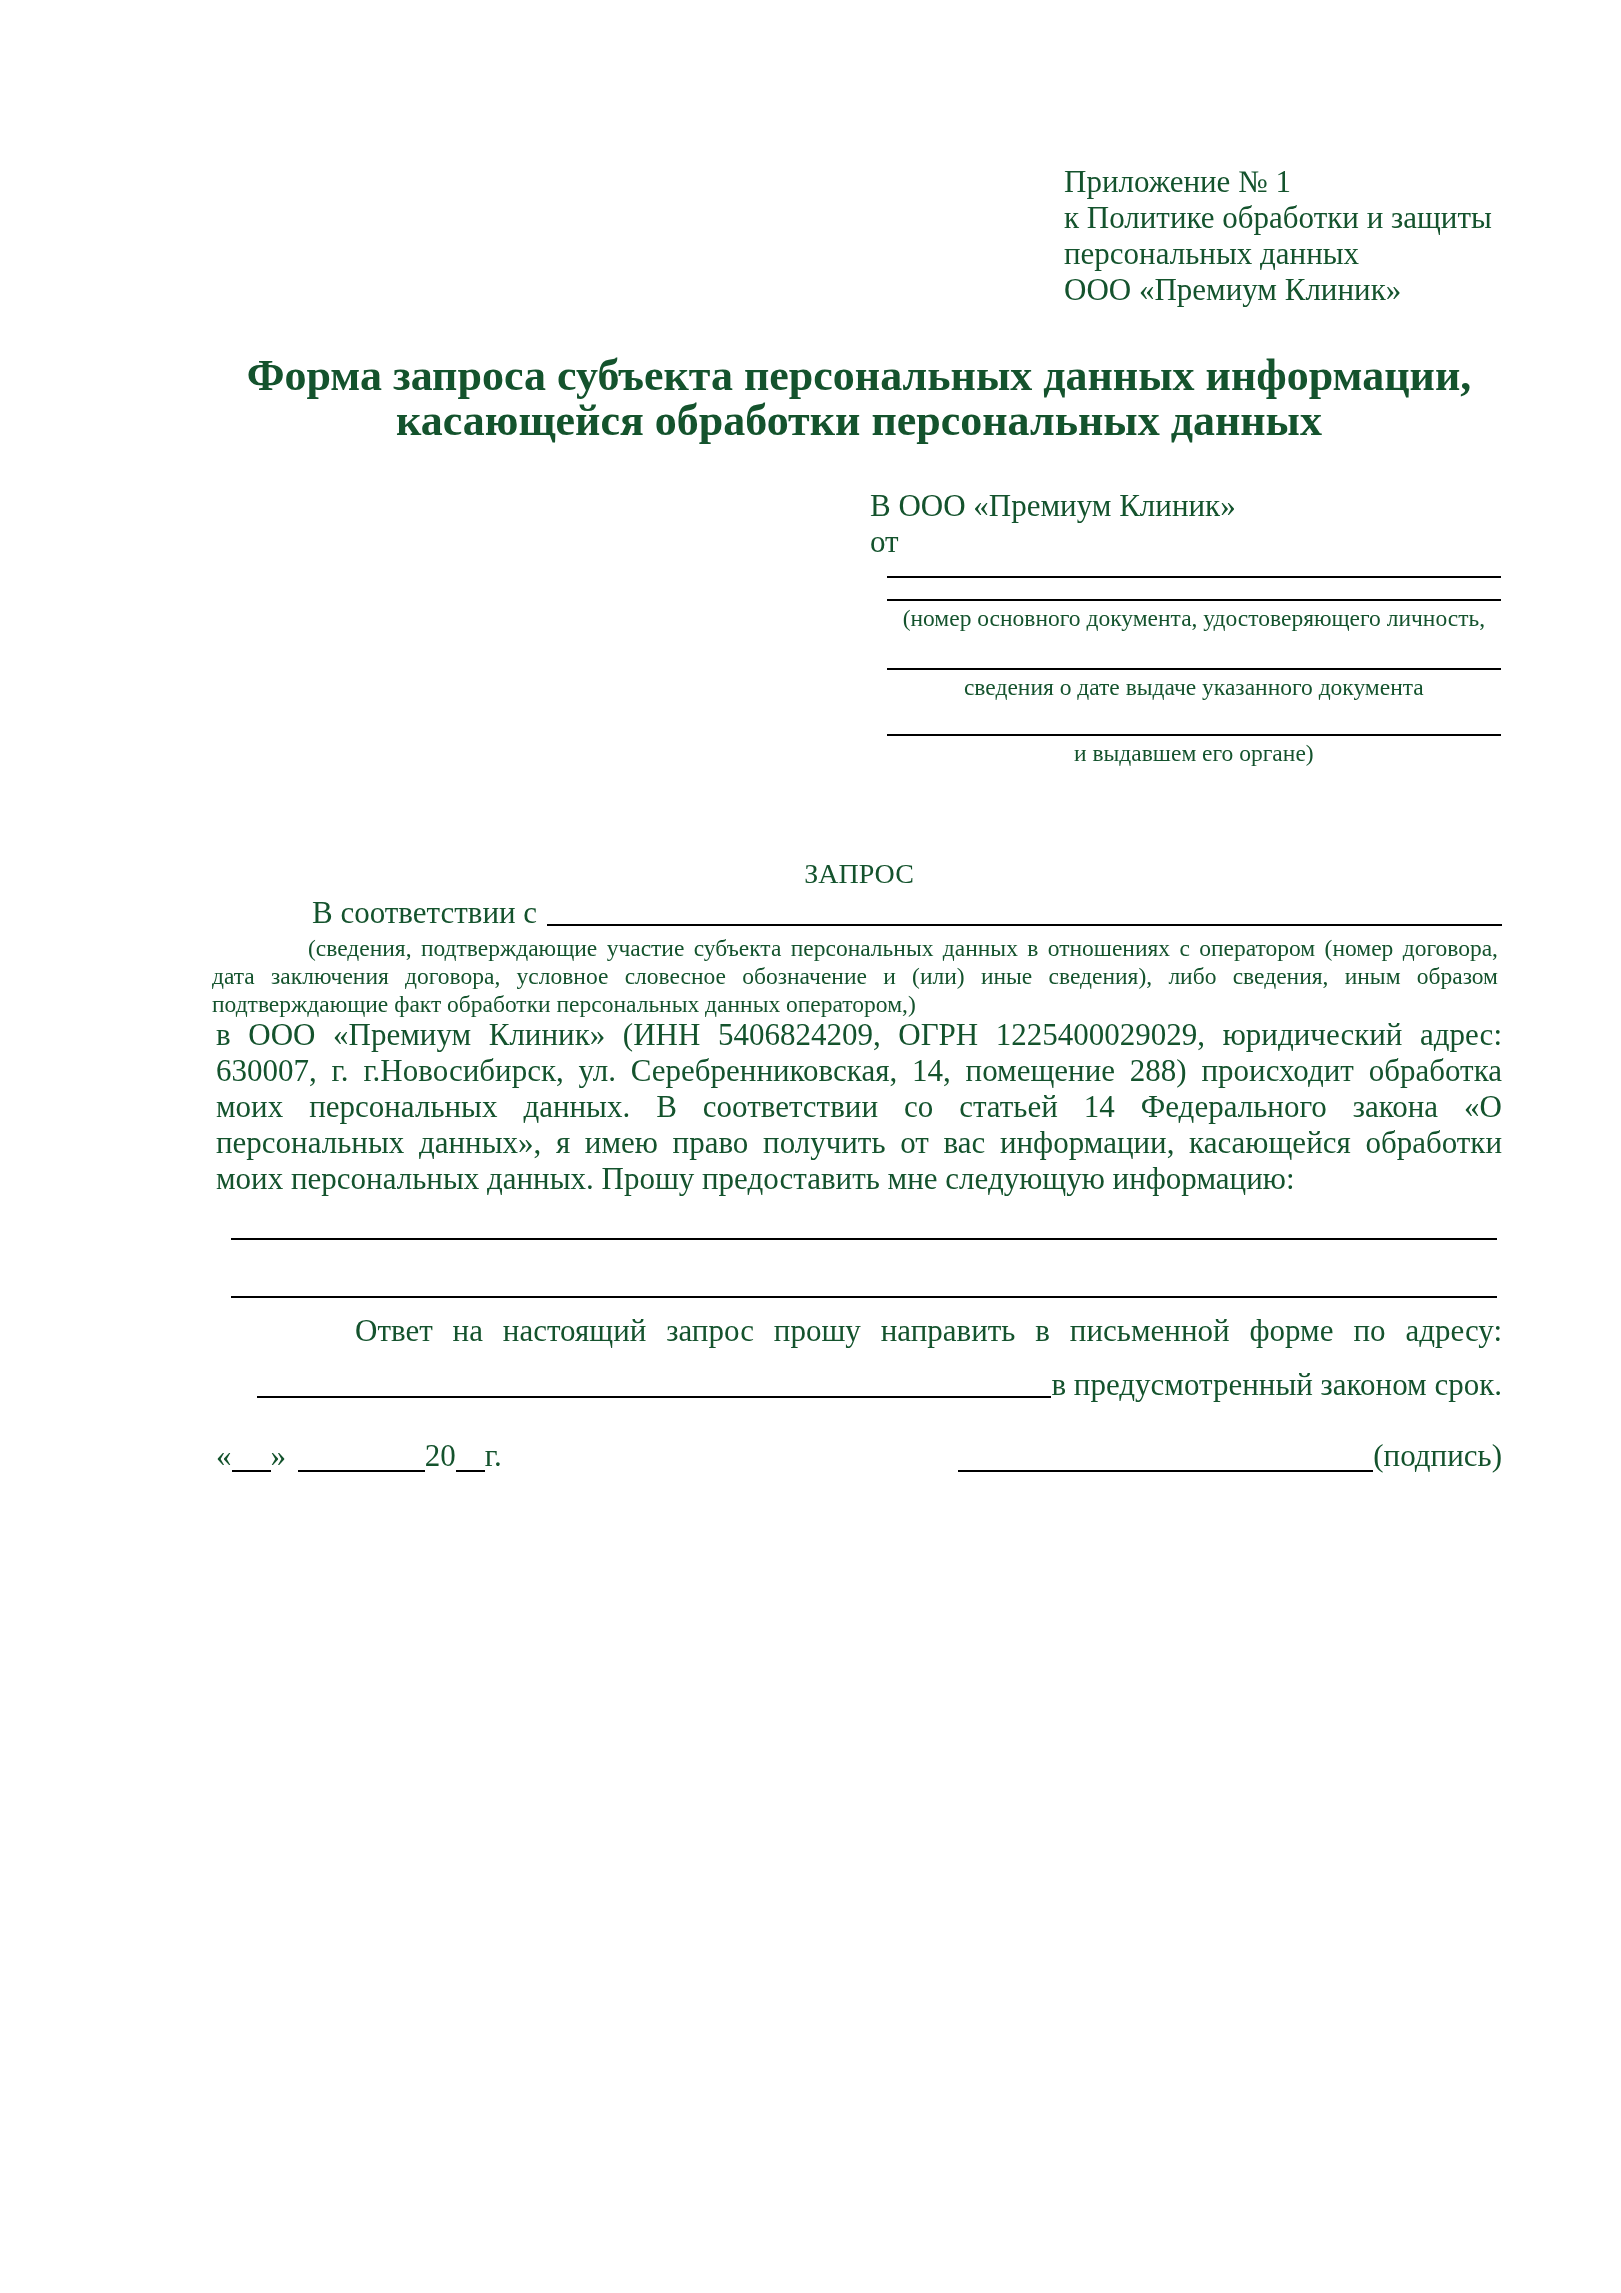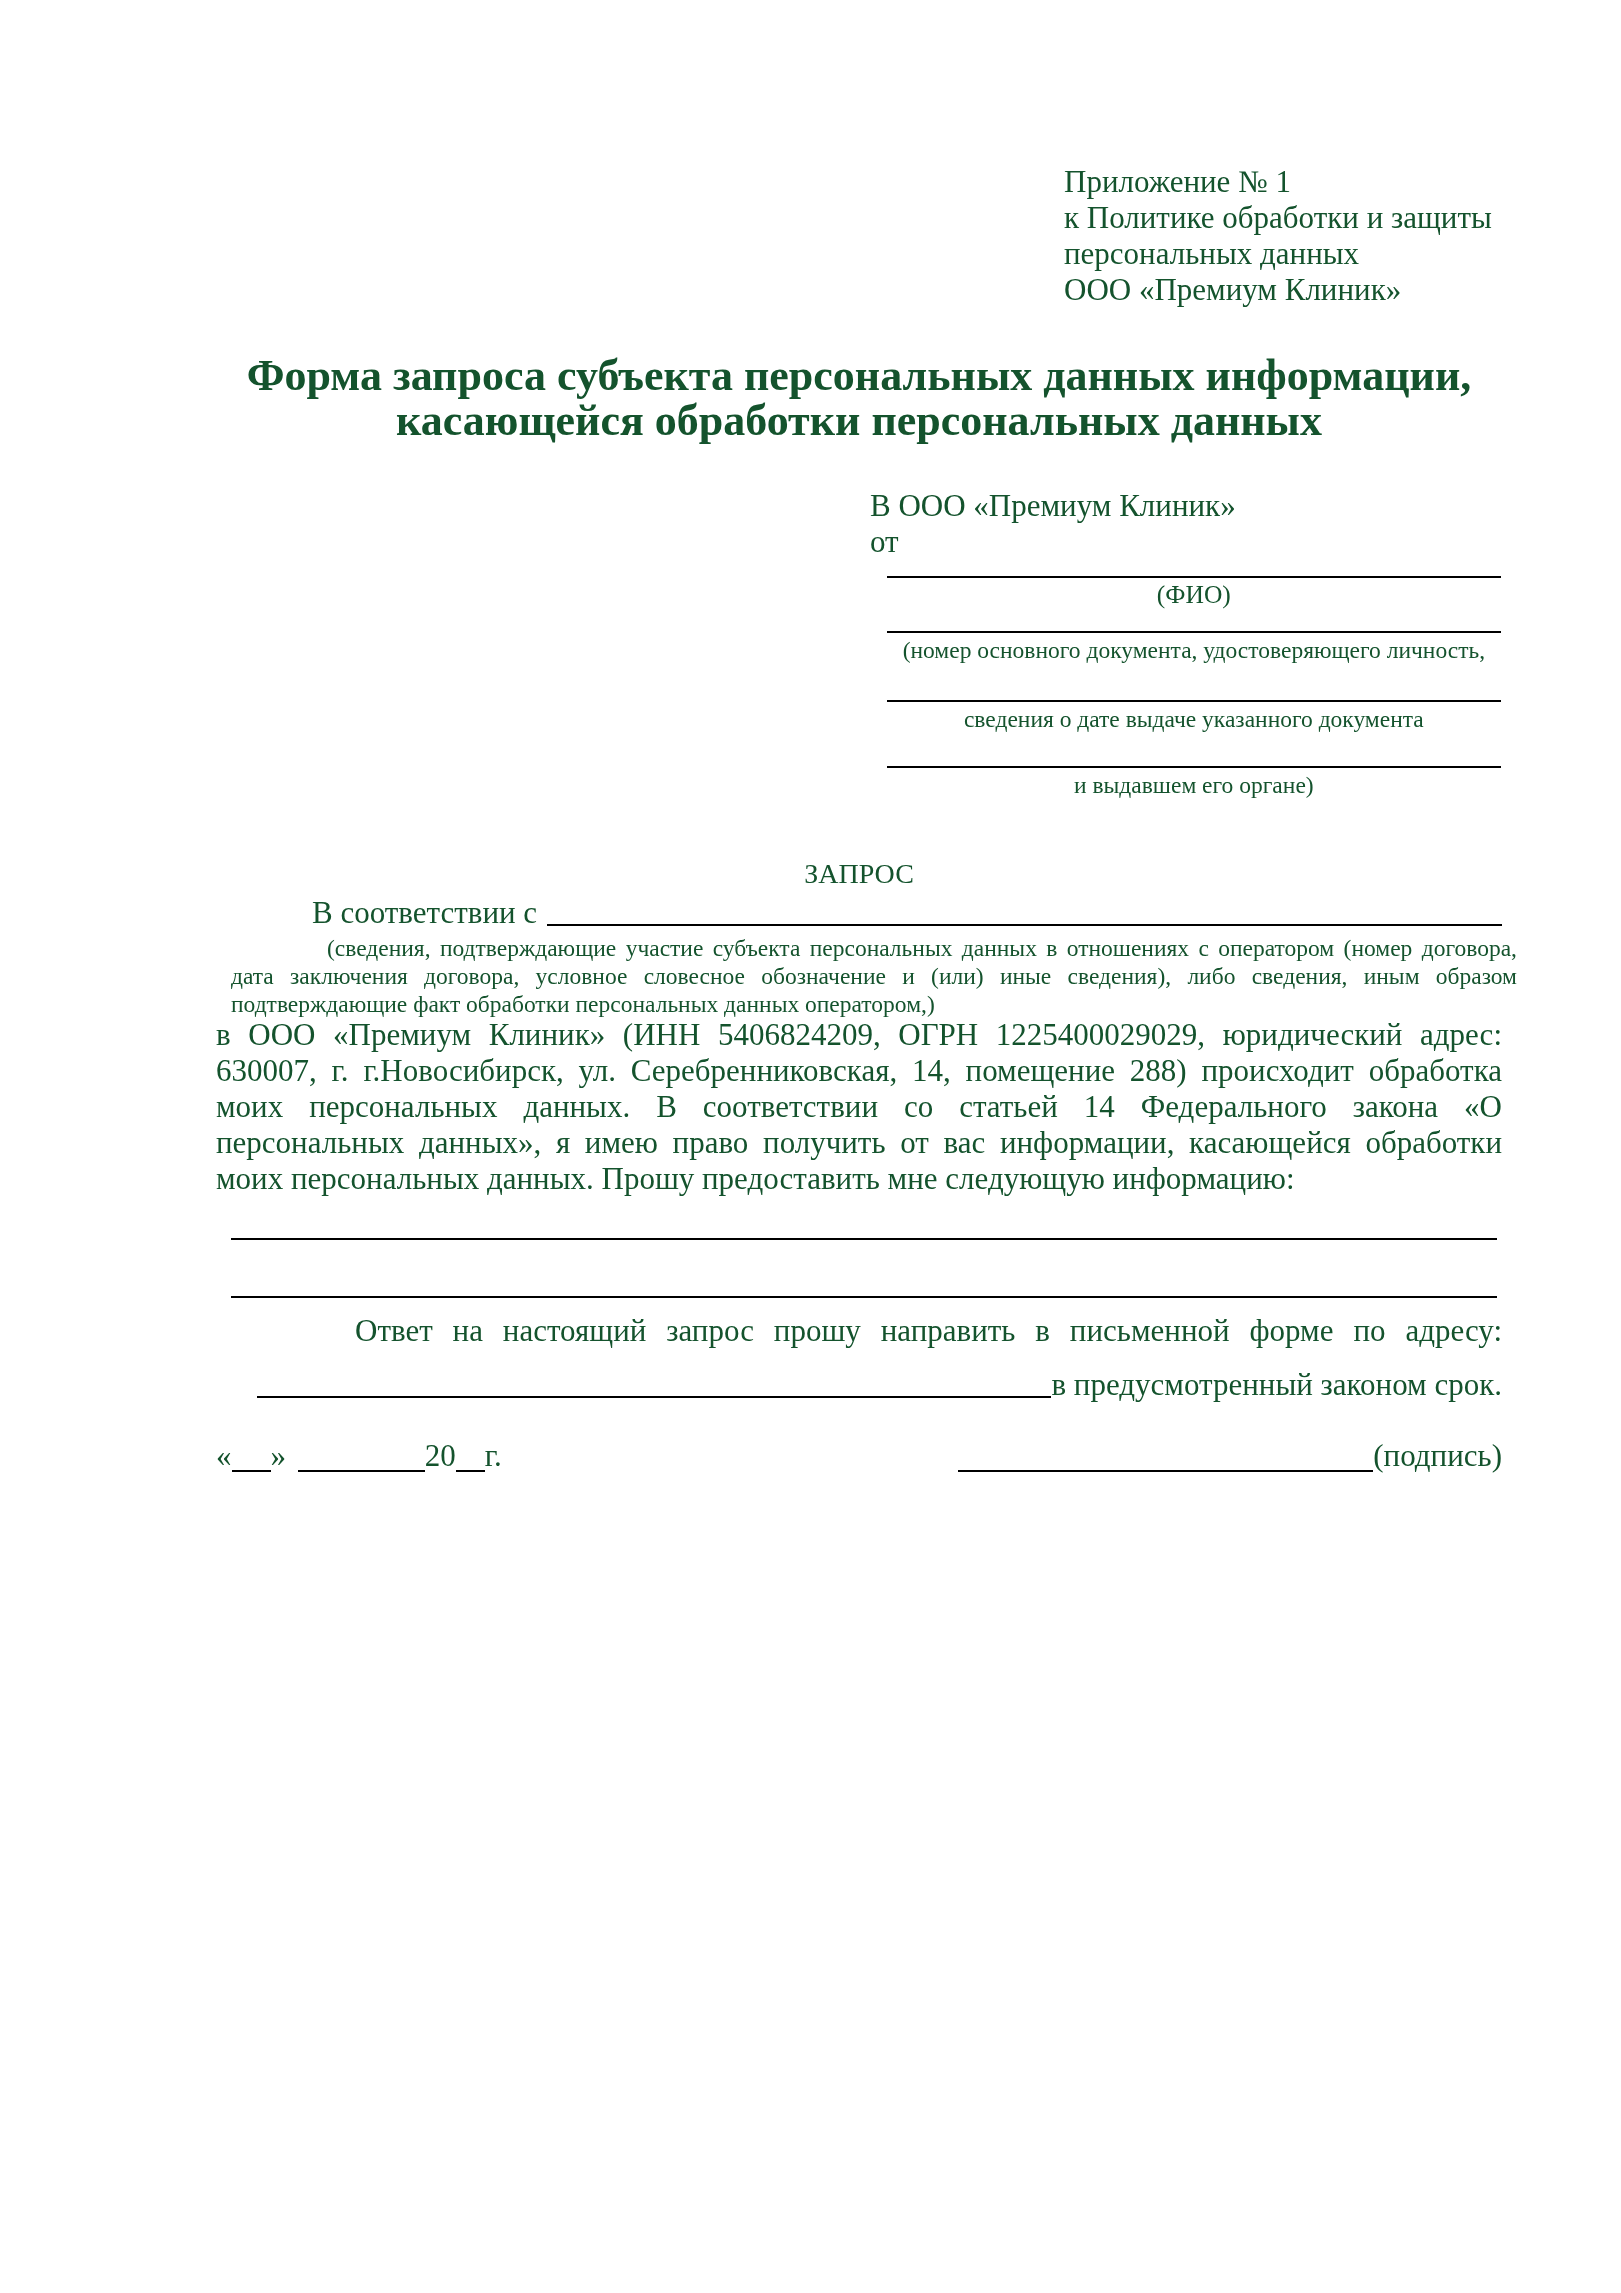--- a/index.html
+++ b/index.html
@@ -40,21 +40,21 @@
     position: absolute; left: 216px; top: 855px; width: 1286px;
     text-align: center; font-size: 28px; line-height: 37px;
   }
   .intro-row {
     position: absolute; left: 216px; top: 894px; width: 1286px;
     display: flex; font-size: 31px; line-height: 37px;
   }
   .intro-text { white-space: nowrap; padding-left: 96px; }
   .intro-line { flex: 1; border-bottom: 2.9px solid #000; margin: 0 0 4.9px 9.8px; }
   .footnote {
-    position: absolute; left: 231px; top: 934px; width: 1286px;
+    position: absolute; left: 212px; top: 934px; width: 1286px;
     font-size: 23.5px; line-height: 28px; text-align: justify; text-indent: 96px;
   }
   .body-par {
     position: absolute; left: 216px; top: 1017px; width: 1286px;
     font-size: 31px; line-height: 36px; text-align: justify;
   }
   .blank-1 { position: absolute; left: 231px; top: 1222px; width: 1266px; height: 17.6px; border-bottom: 2.9px solid #000; }
   .blank-2 { position: absolute; left: 231px; top: 1280px; width: 1266px; height: 17.6px; border-bottom: 2.9px solid #000; }
   .reply-1 {
     position: absolute; left: 216px; top: 1313px; width: 1286px;
@@ -97,21 +97,20 @@
   <div class="doc-title">
     <div>Форма запроса субъекта персональных данных информации,</div>
     <div>касающейся обработки персональных данных</div>
   </div>
 
   <div class="recipient">
     <div>В ООО «Премиум Клиник»</div>
     <div>от</div>
 
     <div class="f-line" style="margin-top:0;"></div>
-    <div class="f-cap" style="font-size:25.5px;">(ФИО)</div>
 
     <div class="f-line" style="margin-top:5.9px;"></div>
     <div class="f-cap">(номер основного документа, удостоверяющего личность,</div>
 
     <div class="f-line" style="margin-top:19.6px;"></div>
     <div class="f-cap">сведения о дате выдаче указанного документа</div>
 
     <div class="f-line" style="margin-top:16.7px;"></div>
     <div class="f-cap">и выдавшем его органе)</div>
   </div>

